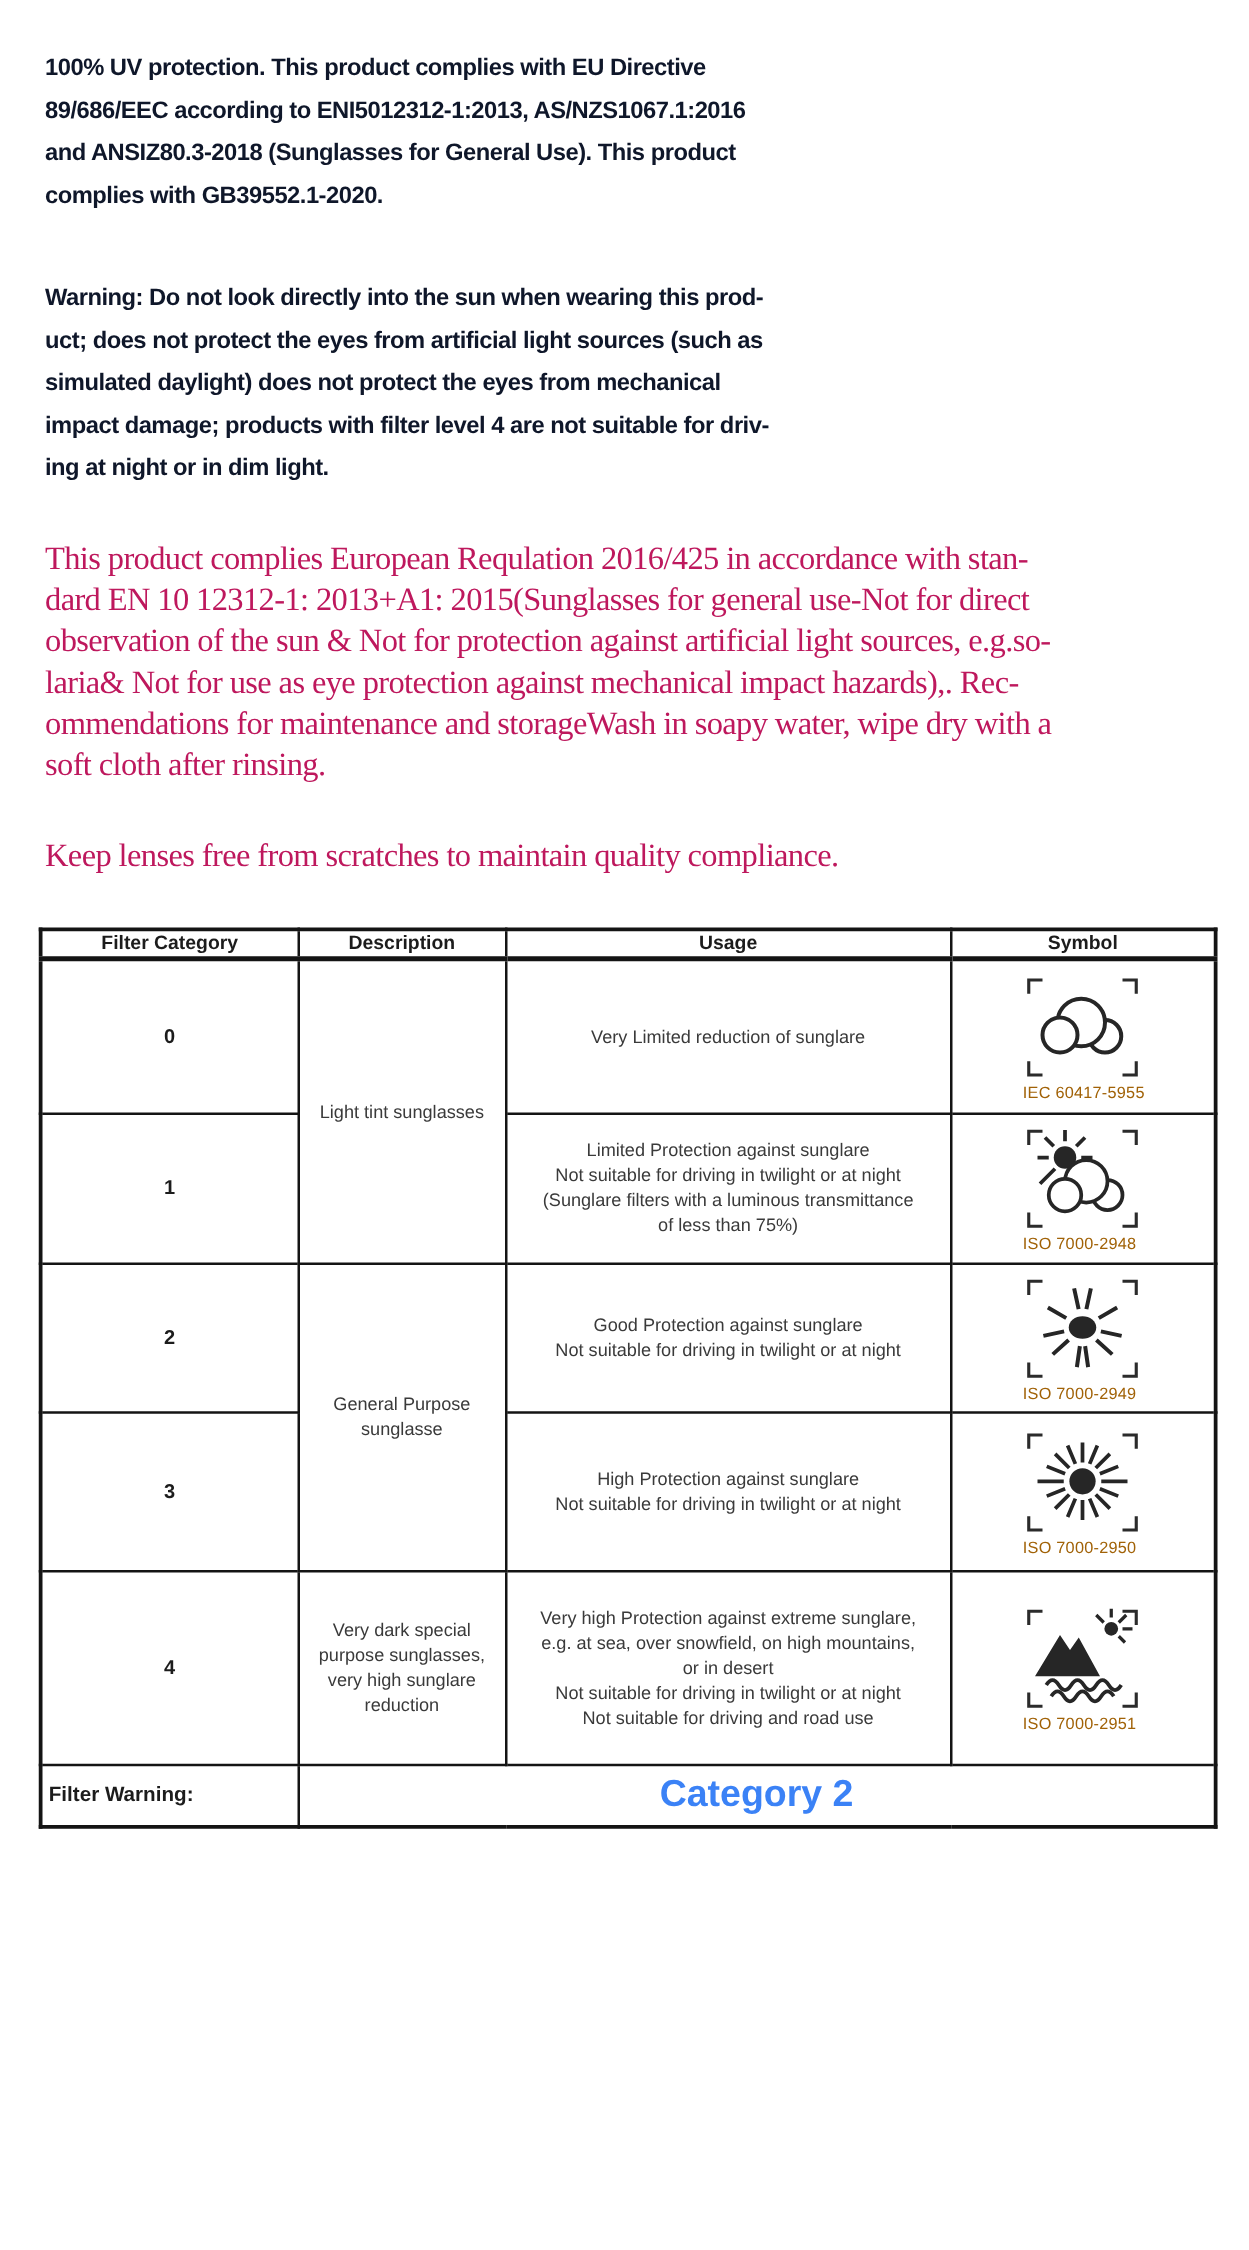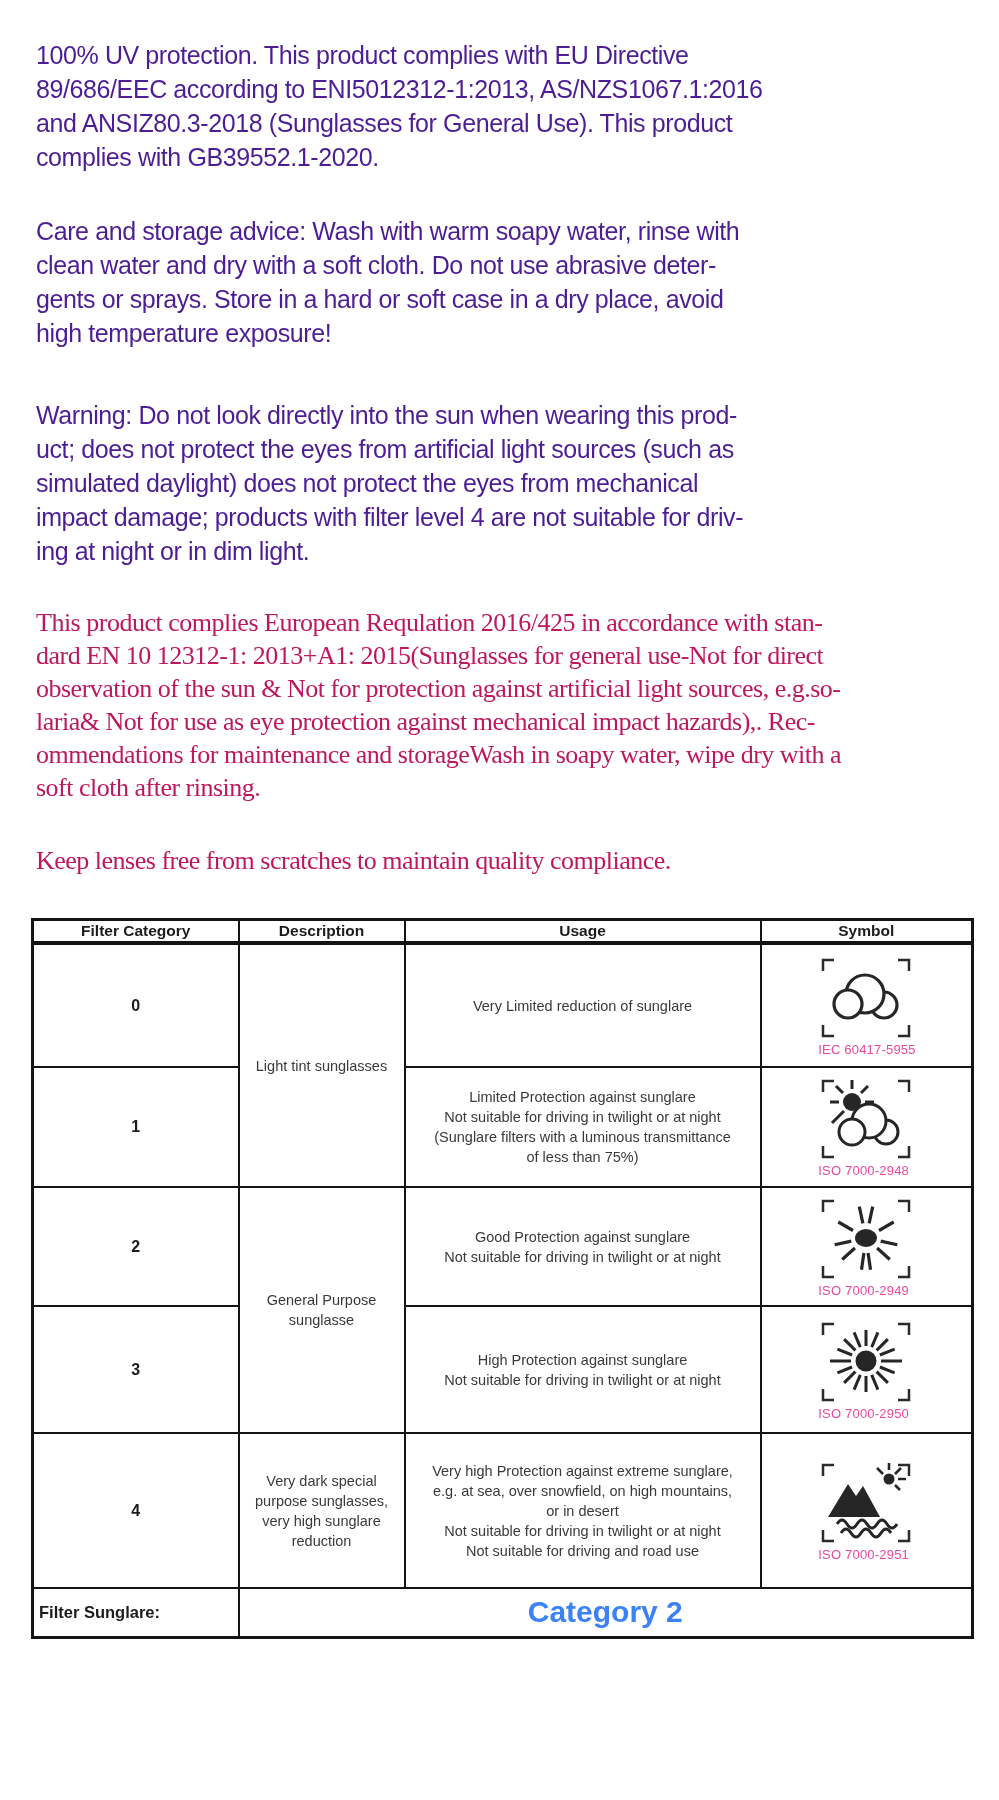--- a/index.html
+++ b/index.html
@@ -3,21 +3,21 @@
 <meta charset="utf-8">
 <style>
   html,body{margin:0;padding:0;background:#ffffff;}
   body{width:999px;height:1800px;overflow:hidden;font-family:"Liberation Sans",sans-serif;color:#2b2b2b;}
   .page{padding:0 28px 0 36px;}
 
   .title{margin:40px 0 0;text-align:center;font-family:"Liberation Serif",serif;
          font-weight:700;font-size:44px;line-height:50px;color:#141414;letter-spacing:.5px;}
 
   p{margin:0;white-space:pre;}
-  .sans{font-size:25px;line-height:34px;letter-spacing:-0.4px;color:#4c1d95;}
+  .sans{font-size:19px;line-height:34px;letter-spacing:-0.4px;color:#0f172a;font-weight:bold;}
   .serif{font-family:"Liberation Serif",serif;font-size:26px;line-height:33px;letter-spacing:-0.5px;color:#be185d;}
   .p-uv{margin-top:38px;}
   .p-care{margin-top:40px;}
   .p-warn{margin-top:48px;}
   .p-eu{margin-top:38px;}
   .p-keep{margin-top:40px;}
 
   table.filters{border-collapse:collapse;table-layout:fixed;width:940px;margin:41px 0 0 -5px;
                 border:3px solid #141414;color:#333;padding-left:33px;}
   .filters th,.filters td{border:2px solid #141414;padding:0;vertical-align:middle;}
@@ -25,39 +25,35 @@
               border-bottom:4px solid #141414;color:#1c1c1c;}
   tr.r-hdr{height:20px;}
   tr.r0{height:124px;} tr.r1{height:120px;} tr.r2{height:119px;}
   tr.r3{height:127px;} tr.r4{height:155px;} tr.r-cat{height:49px;}
 
   td.cat{font-size:16px;font-weight:700;text-align:center;color:#1c1c1c;}
   td.desc,td.usage{font-size:14.5px;line-height:20px;text-align:center;white-space:pre;color:#3a3a3a;}
   td.sym{text-align:center;}
   .symbox{display:inline-block;width:96px;vertical-align:middle;}
   .symbox svg{display:block;}
-  .sym-caption{font-size:13px;line-height:15px;color:#ec4899;text-align:left;margin-top:1px;
+  .sym-caption{font-size:13px;line-height:15px;color:#a16207;text-align:left;margin-top:1px;
                white-space:nowrap;letter-spacing:.2px;}
   td.flabel{font-size:16.5px;font-weight:700;text-align:left;padding-left:5px;color:#1c1c1c;}
   td.fvalue{font-size:30px;font-weight:700;text-align:center;color:#3b82f6;}
 </style>
 </head>
 <body>
 
 <div class="page">
 
 
   <p class="sans p-uv">100% UV protection. This product complies with EU Directive
 89/686/EEC according to ENI5012312-1:2013, AS/NZS1067.1:2016
 and ANSIZ80.3-2018 (Sunglasses for General Use). This product
 complies with GB39552.1-2020.</p>
-  <p class="sans p-care">Care and storage advice: Wash with warm soapy water, rinse with
-clean water and dry with a soft cloth. Do not use abrasive deter-
-gents or sprays. Store in a hard or soft case in a dry place, avoid
-high temperature exposure!</p>
   <p class="sans p-warn">Warning: Do not look directly into the sun when wearing this prod-
 uct; does not protect the eyes from artificial light sources (such as
 simulated daylight) does not protect the eyes from mechanical
 impact damage; products with filter level 4 are not suitable for driv-
 ing at night or in dim light.</p>
   <p class="serif p-eu">This product complies European Requlation 2016/425 in accordance with stan-
 dard EN 10 12312-1: 2013+A1: 2015(Sunglasses for general use-Not for direct
 observation of the sun &amp; Not for protection against artificial light sources, e.g.so-
 laria&amp; Not for use as eye protection against mechanical impact hazards),. Rec-
 ommendations for maintenance and storageWash in soapy water, wipe dry with a
@@ -171,19 +167,19 @@
               <circle cx="71" cy="19" r="5.5" fill="#262626"></circle>
               <path d="M10,57 L30,24 L38,36 L45,26 L62,57 Z" fill="#262626"></path>
               <path d="M19,64 q5,-8 10,0 q5,8 10,0 q5,-8 10,0 q5,8 10,0 q5,-8 10,0 q5,8 10,0" stroke="#262626" stroke-width="3" fill="none"></path>
               <path d="M23,73 q5,-8 10,0 q5,8 10,0 q5,-8 10,0 q5,8 10,0 q5,-8 10,0" stroke="#262626" stroke-width="3" fill="none"></path>
             </svg>
             <div class="sym-caption">ISO 7000-2951</div>
           </div>
         </td>
       </tr>
       <tr class="r-cat">
-        <td class="flabel">Filter Sunglare:</td>
+        <td class="flabel">Filter Warning:</td>
         <td class="fvalue" colspan="3">Category 2</td>
       </tr>
     </tbody>
   </table>
 
 </div>
 
 </body></html>

